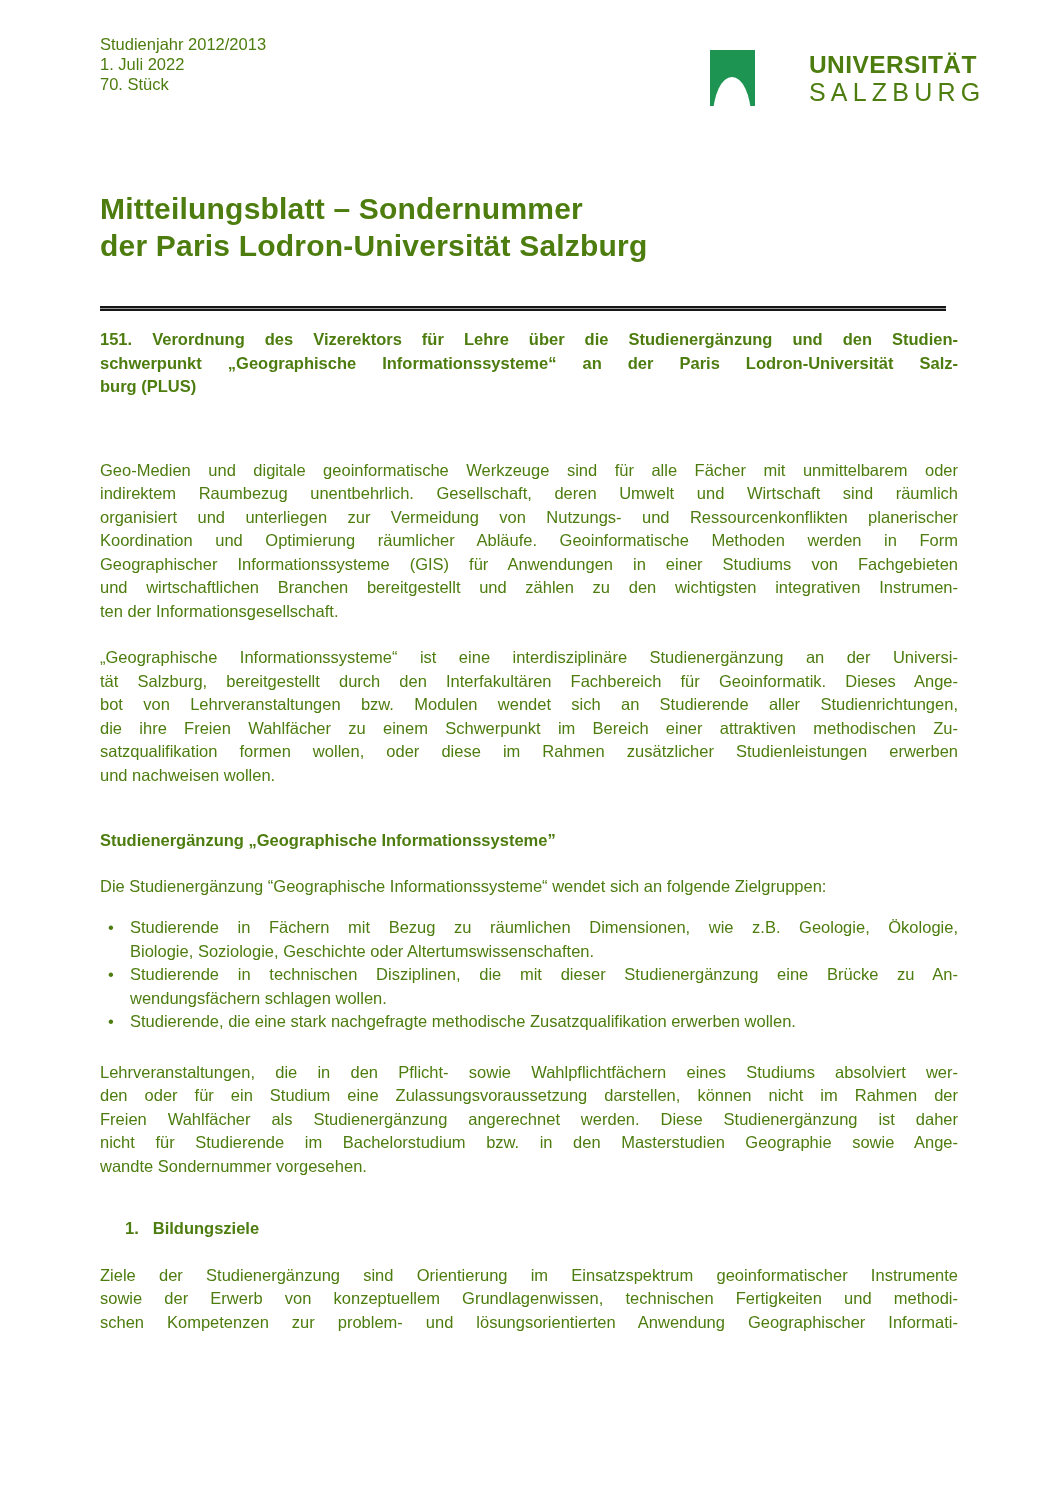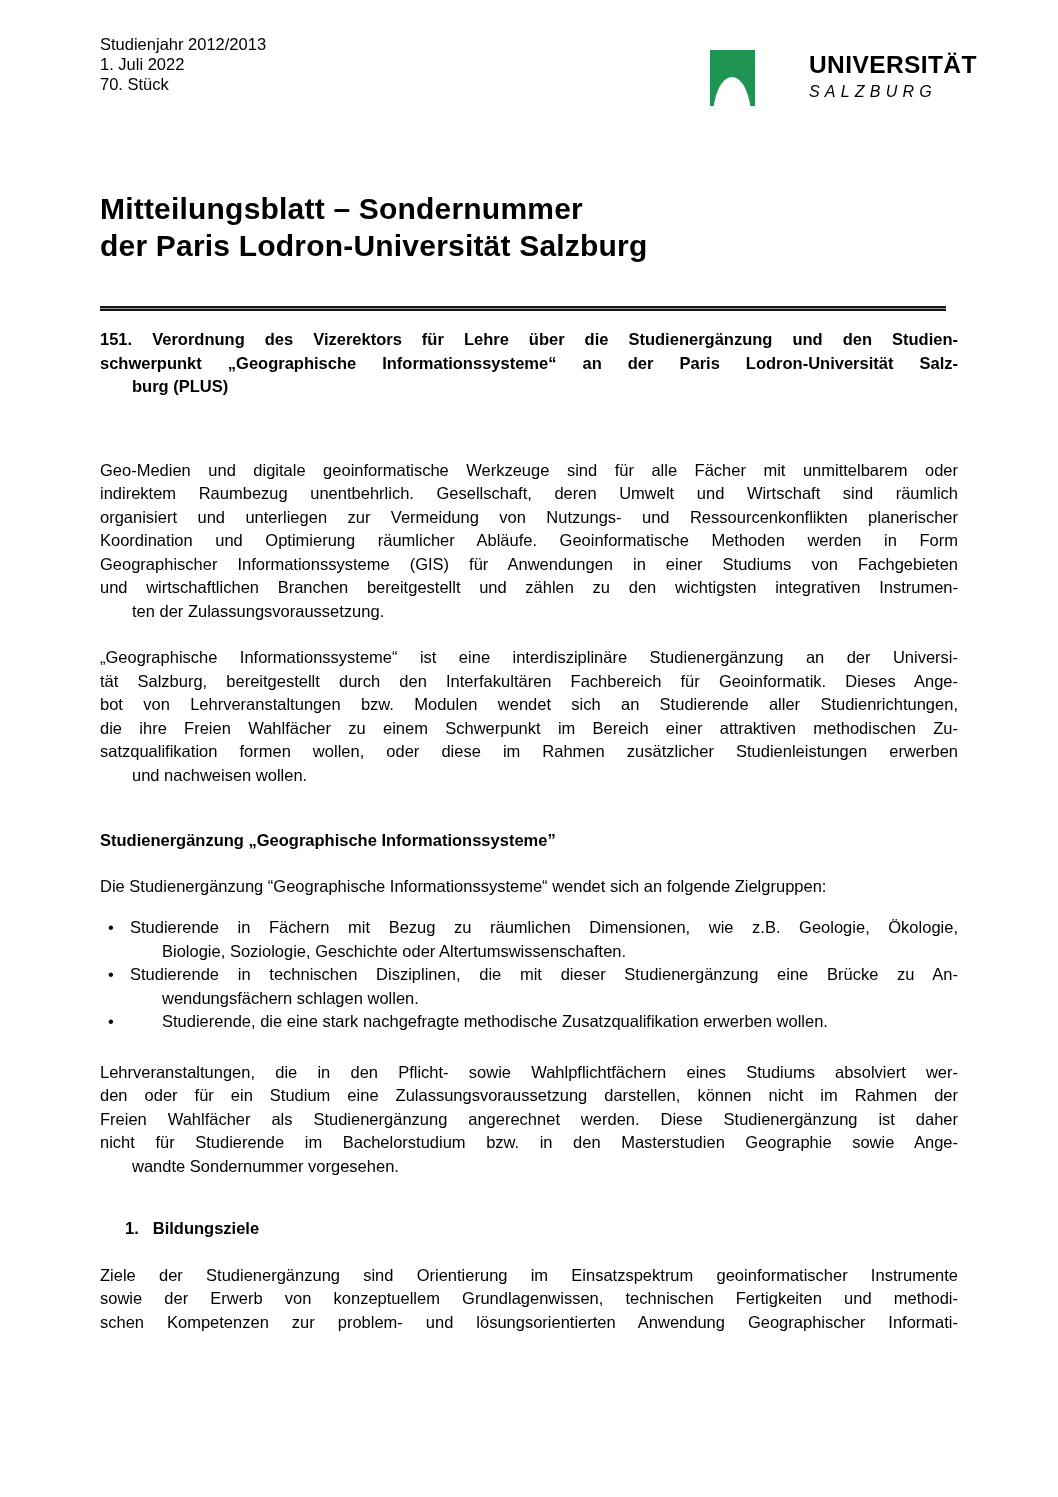--- a/index.html
+++ b/index.html
@@ -4,46 +4,46 @@
   <style>
     * { margin: 0; padding: 0; box-sizing: border-box; }
     html, body { background: #ffffff; }
     .page {
       width: 1058px;
       height: 1497px;
       background: #ffffff;
       position: relative;
       padding: 34px 100px 0 100px;
       font-family: "Liberation Sans", sans-serif;
-      color: #000000;
+      color: #4d7c0f;
       overflow: hidden;
     }
     
     .issue-block { font-size: 16.5px; line-height: 20px; }
     
     .logo { position: absolute; top: 50px; left: 710px; display: flex; align-items: flex-start; gap: 48px; }
     .logo-mark { width: 45px; height: 56px; position: relative; overflow: hidden; flex: 0 0 45px; }
     .logo-arch {
       position: absolute; left: 3px; bottom: -11px; width: 38px; height: 40px;
       background: #ffffff; border-radius: 50% 50% 0 0 / 100% 100% 0 0;
     }
     .logo-text { padding-left: 6px; padding-top: 1px; white-space: nowrap; }
     .logo-word1 { font-size: 24.5px; font-weight: bold; line-height: 27px; letter-spacing: 0.4px; }
-    .logo-word2 { font-size: 16px; font-weight: 400; line-height: 28px; letter-spacing: 5.2px; font-style: italic; }
+    .logo-word2 { font-size: 25px; font-weight: 400; line-height: 28px; letter-spacing: 5.2px; }
     
     .title { font-size: 30px; line-height: 37px; font-weight: bold; margin-top: 96px; letter-spacing: 0.2px; }
     
     .rule {
       margin-top: 42px; width: 846px; height: 5px;
       background: linear-gradient(to bottom, #161616 0, #161616 2px, #9a9a9a 2px, #9a9a9a 3px, #161616 3px, #161616 5px);
     }
     
     .bodytext { font-size: 16.5px; line-height: 23.5px; }
     .jl { text-align: justify; text-align-last: justify; }
-    .jl.last { text-align-last: left; margin-left: 32px; }
+    .jl.last { text-align-last: left; }
     .decree { margin-top: 17px; font-weight: bold; }
     .para-1 { margin-top: 60px; }
     .para-2 { margin-top: 23px; }
     .sec-heading { font-size: 16.5px; line-height: 23.5px; font-weight: bold; margin-top: 42px; }
     .intro { margin-top: 22px; }
     .bullets { margin-top: 18px; }
     .bullet-item { display: flex; }
     .bullet-marker { flex: 0 0 30px; width: 30px; padding-left: 8px; font-size: 16.5px; line-height: 23.5px; }
     .bullet-content { flex: 1; }
     .para-3 { margin-top: 27px; }
@@ -82,21 +82,21 @@
       <div class="jl last">burg (PLUS)</div>
     </div>
 
   <div class="para-1 bodytext">
       <div class="jl">Geo-Medien und digitale geoinformatische Werkzeuge sind für alle Fächer mit unmittelbarem oder</div>
       <div class="jl">indirektem Raumbezug unentbehrlich. Gesellschaft, deren Umwelt und Wirtschaft sind räumlich</div>
       <div class="jl">organisiert und unterliegen zur Vermeidung von Nutzungs- und Ressourcenkonflikten planerischer</div>
       <div class="jl">Koordination und Optimierung räumlicher Abläufe. Geoinformatische Methoden werden in Form</div>
       <div class="jl">Geographischer Informationssysteme (GIS) für Anwendungen in einer Studiums von Fachgebieten</div>
       <div class="jl">und wirtschaftlichen Branchen bereitgestellt und zählen zu den wichtigsten integrativen Instrumen-</div>
-      <div class="jl last">ten der Zulassungsvoraussetzung.</div>
+      <div class="jl last">ten der Informationsgesellschaft.</div>
     </div>
 
   <div class="para-2 bodytext">
       <div class="jl">„Geographische Informationssysteme“ ist eine interdisziplinäre Studienergänzung an der Universi-</div>
       <div class="jl">tät Salzburg, bereitgestellt durch den Interfakultären Fachbereich für Geoinformatik. Dieses Ange-</div>
       <div class="jl">bot von Lehrveranstaltungen bzw. Modulen wendet sich an Studierende aller Studienrichtungen,</div>
       <div class="jl">die ihre Freien Wahlfächer zu einem Schwerpunkt im Bereich einer attraktiven methodischen Zu-</div>
       <div class="jl">satzqualifikation formen wollen, oder diese im Rahmen zusätzlicher Studienleistungen erwerben</div>
       <div class="jl last">und nachweisen wollen.</div>
     </div>

